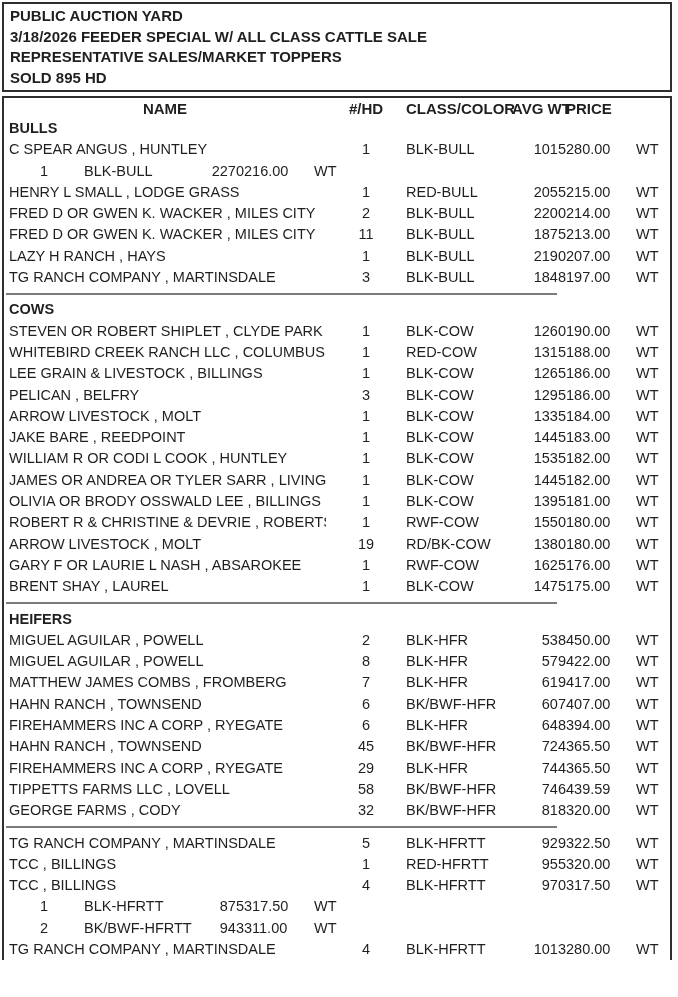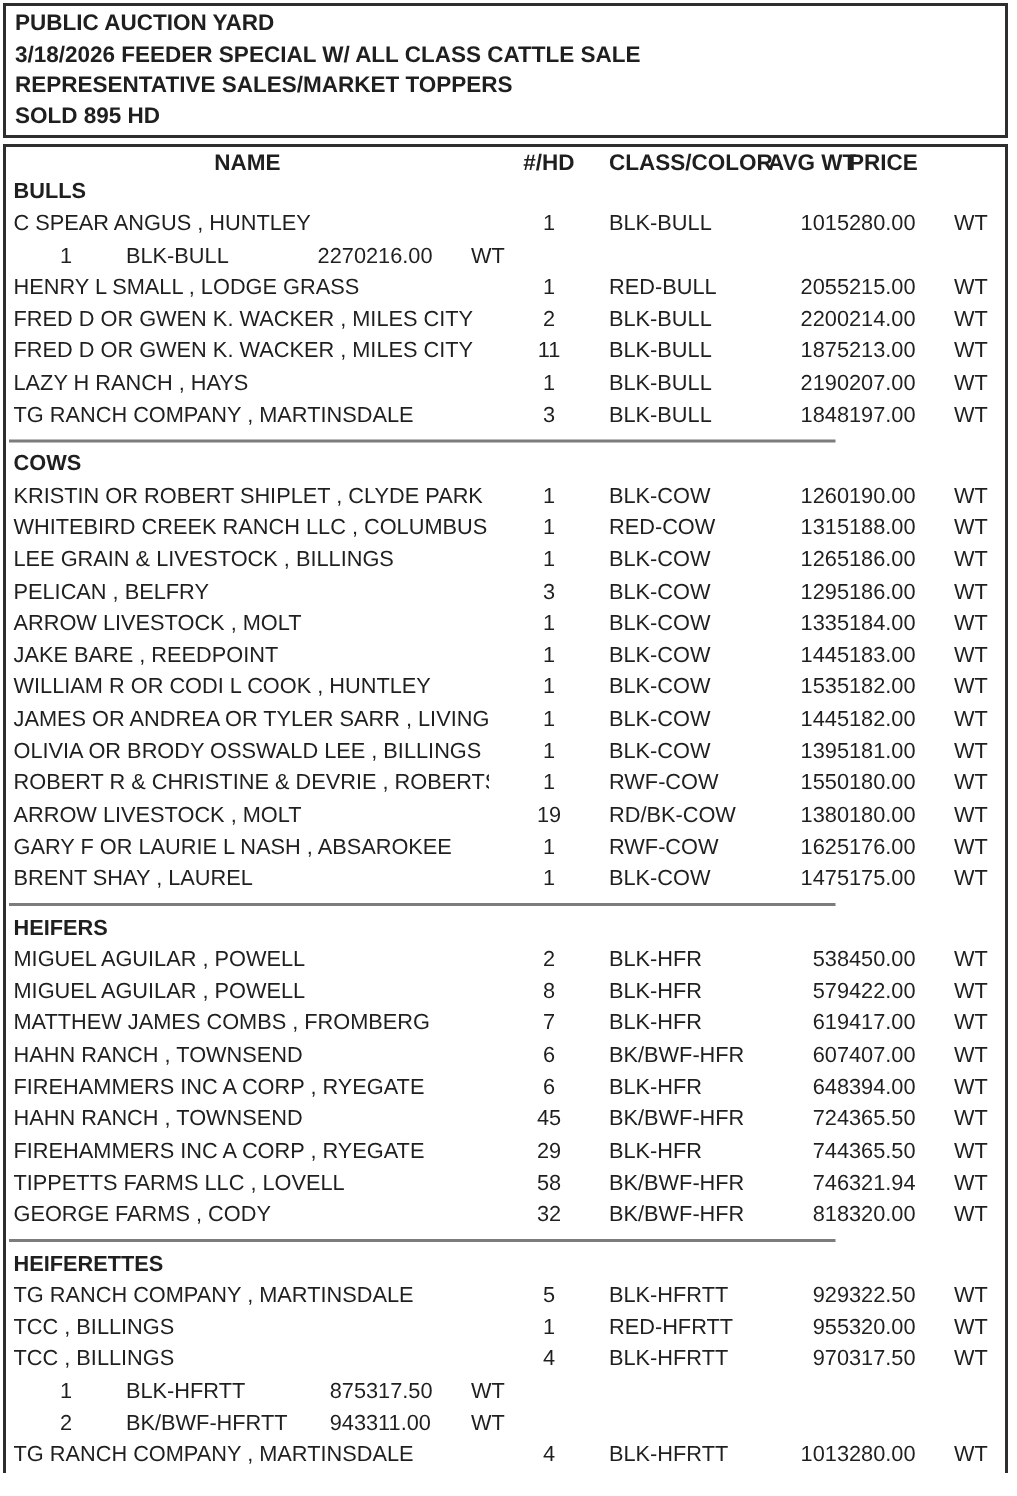--- a/index.html
+++ b/index.html
@@ -154,21 +154,21 @@
           <div class="c-price">197.00</div>
           <div class="c-unit">WT</div>
         </div>
         <div class="separator-row">
           <div class="separator-line"></div>
         </div>
         <div class="row section-row">
           <div class="c-name">COWS</div>
         </div>
         <div class="row data-row">
-          <div class="c-name">KRISTIN OR ROBERT SHIPLET , CLYDE PARK</div>
+          <div class="c-name">STEVEN OR ROBERT SHIPLET , CLYDE PARK</div>
           <div class="c-hd">1</div>
           <div class="c-class">BLK-COW</div>
           <div class="c-wt">1260</div>
           <div class="c-price">190.00</div>
           <div class="c-unit">WT</div>
         </div>
         <div class="row data-row">
           <div class="c-name">WHITEBIRD CREEK RANCH LLC , COLUMBUS</div>
           <div class="c-hd">1</div>
           <div class="c-class">RED-COW</div>
@@ -324,37 +324,34 @@
           <div class="c-class">BLK-HFR</div>
           <div class="c-wt">744</div>
           <div class="c-price">365.50</div>
           <div class="c-unit">WT</div>
         </div>
         <div class="row data-row">
           <div class="c-name">TIPPETTS FARMS LLC , LOVELL</div>
           <div class="c-hd">58</div>
           <div class="c-class">BK/BWF-HFR</div>
           <div class="c-wt">746</div>
-          <div class="c-price">321.94</div>
+          <div class="c-price">439.59</div>
           <div class="c-unit">WT</div>
         </div>
         <div class="row data-row">
           <div class="c-name">GEORGE FARMS , CODY</div>
           <div class="c-hd">32</div>
           <div class="c-class">BK/BWF-HFR</div>
           <div class="c-wt">818</div>
           <div class="c-price">320.00</div>
           <div class="c-unit">WT</div>
         </div>
         <div class="separator-row">
           <div class="separator-line"></div>
         </div>
-        <div class="row section-row">
-          <div class="c-name">HEIFERETTES</div>
-        </div>
         <div class="row data-row">
           <div class="c-name">TG RANCH COMPANY , MARTINSDALE</div>
           <div class="c-hd">5</div>
           <div class="c-class">BLK-HFRTT</div>
           <div class="c-wt">929</div>
           <div class="c-price">322.50</div>
           <div class="c-unit">WT</div>
         </div>
         <div class="row data-row">
           <div class="c-name">TCC , BILLINGS</div>

